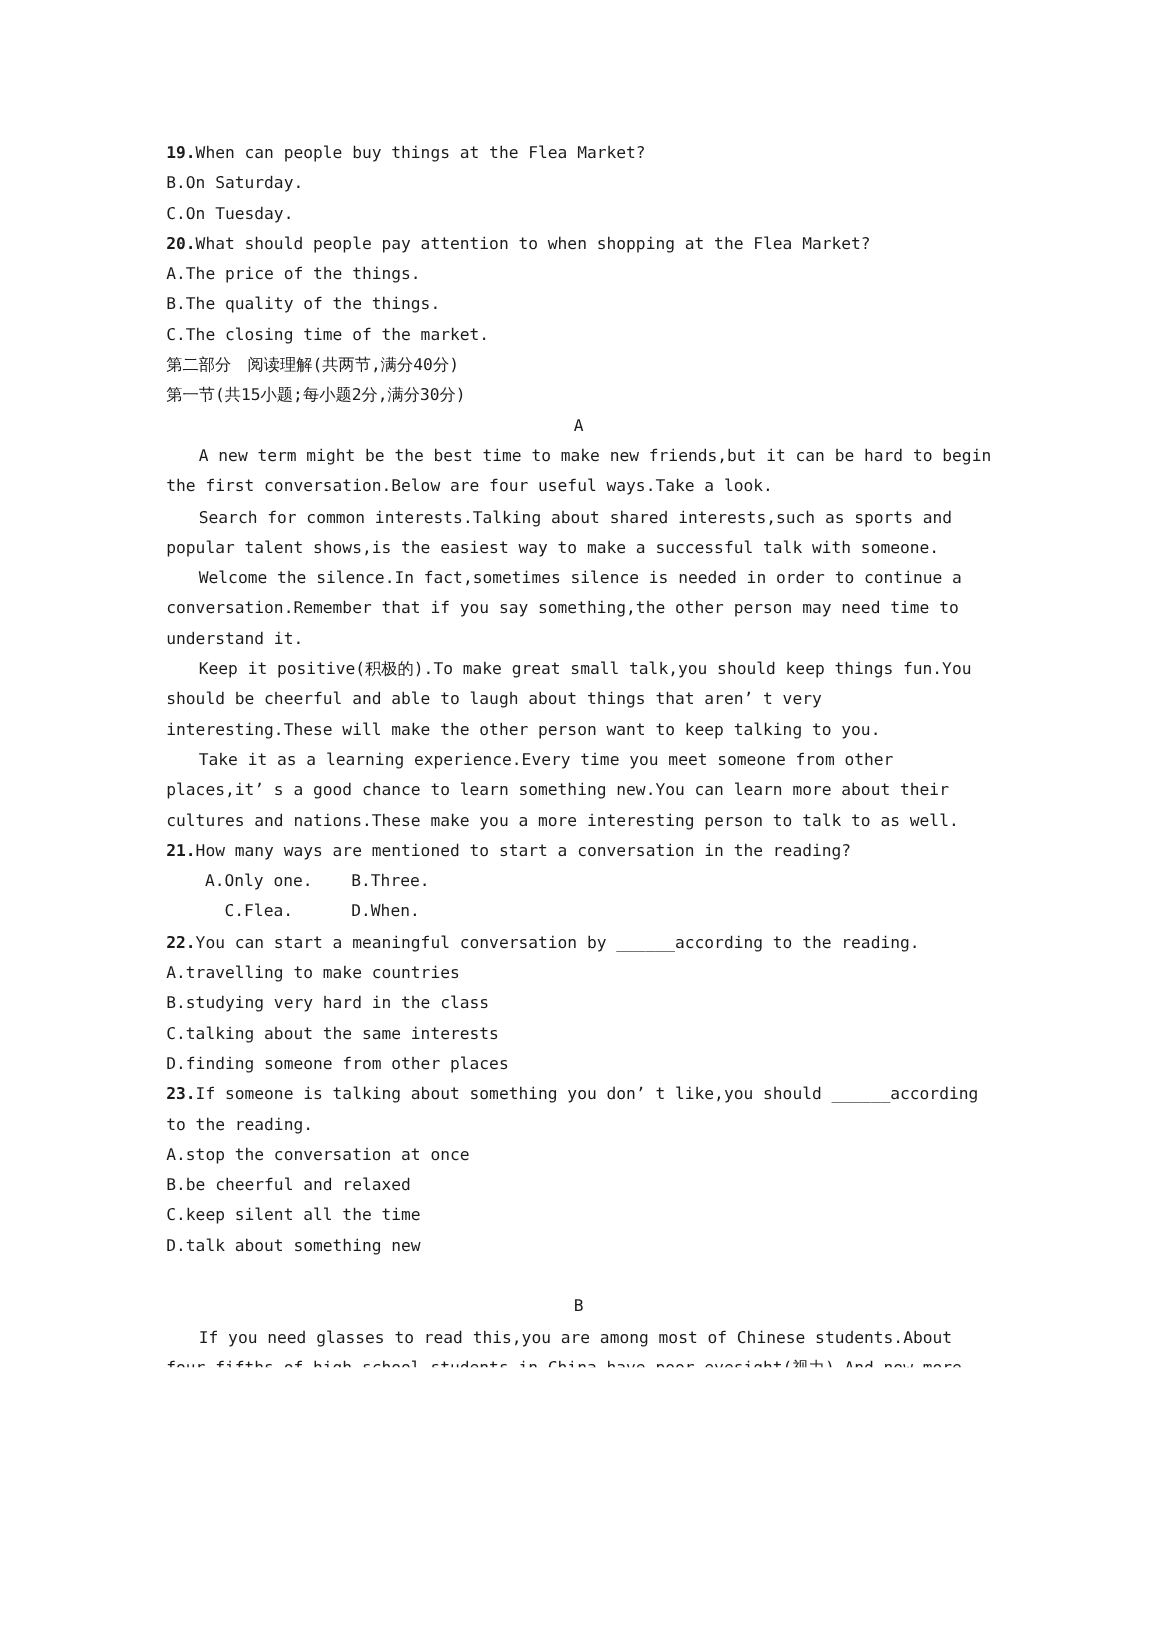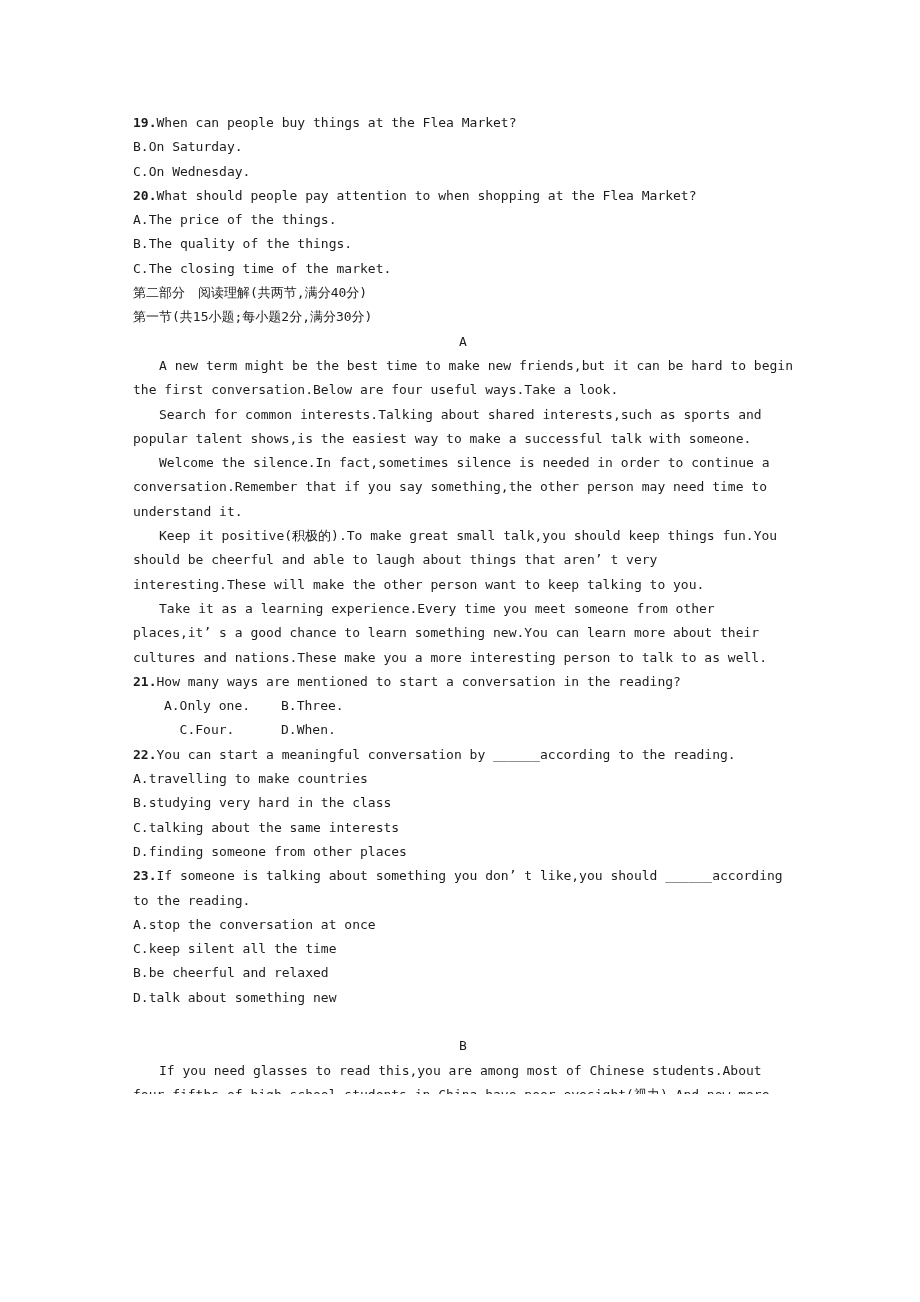--- a/index.html
+++ b/index.html
@@ -29,43 +29,43 @@
   .opt2 .colA { display: inline-block; width: 148px; text-align: center; }
   .spacer { height: 24.3px; }
 </style>
 </head>
 <body>
 
 <div class="page">
   <div class="content">
       <div class="line q"><span class="qnum">19.</span>When can people buy things at the Flea Market?</div>
       <div class="line opt">B.On Saturday.</div>
-      <div class="line opt">C.On Wednesday.</div>
+      <div class="line opt">C.On Tuesday.</div>
       <div class="line q"><span class="qnum">20.</span>What should people pay attention to when shopping at the Flea Market?</div>
       <div class="line opt">A.The price of the things.</div>
       <div class="line opt">B.The quality of the things.</div>
       <div class="line opt">C.The closing time of the market.</div>
       <div class="line plain">第二部分　阅读理解(共两节,满分40分)</div>
       <div class="line plain">第一节(共15小题;每小题2分,满分30分)</div>
       <div class="line center">A</div>
       <div class="line para">A new term might be the best time to make new friends,but it can be hard to begin the first conversation.Below are four useful ways.Take a look.</div>
       <div class="line para">Search for common interests.Talking about shared interests,such as sports and popular talent shows,is the easiest way to make a successful talk with someone.</div>
       <div class="line para">Welcome the silence.In fact,sometimes silence is needed in order to continue a conversation.Remember that if you say something,the other person may need time to understand it.</div>
       <div class="line para">Keep it positive(积极的).To make great small talk,you should keep things fun.You should be cheerful and able to laugh about things that aren’ t very interesting.These will make the other person want to keep talking to you.</div>
       <div class="line para">Take it as a learning experience.Every time you meet someone from other places,it’ s a good chance to learn something new.You can learn more about their cultures and nations.These make you a more interesting person to talk to as well.</div>
       <div class="line q"><span class="qnum">21.</span>How many ways are mentioned to start a conversation in the reading?</div>
       <div class="line opt2"><span class="colA">A.Only one.</span><span>B.Three.</span></div>
-      <div class="line opt2"><span class="colA">C.Four.</span><span>D.When.</span></div>
+      <div class="line opt2"><span class="colA">C.Flea.</span><span>D.When.</span></div>
       <div class="line q"><span class="qnum">22.</span>You can start a meaningful conversation by ______according to the reading.</div>
       <div class="line opt">A.travelling to make countries</div>
       <div class="line opt">B.studying very hard in the class</div>
       <div class="line opt">C.talking about the same interests</div>
       <div class="line opt">D.finding someone from other places</div>
       <div class="line q"><span class="qnum">23.</span>If someone is talking about something you don’ t like,you should ______according to the reading.</div>
       <div class="line opt">A.stop the conversation at once</div>
+      <div class="line opt">B.be cheerful and relaxed</div>
       <div class="line opt">C.keep silent all the time</div>
-      <div class="line opt">B.be cheerful and relaxed</div>
       <div class="line opt">D.talk about something new</div>
       <div class="line spacer"></div>
       <div class="line center">B</div>
       <div class="line para">If you need glasses to read this,you are among most of Chinese students.About four-fifths of high school students in China have poor eyesight(视力).And now more and more children in primary school need glasses,too.</div>
     </div>
 </div>
 
 </body></html>

